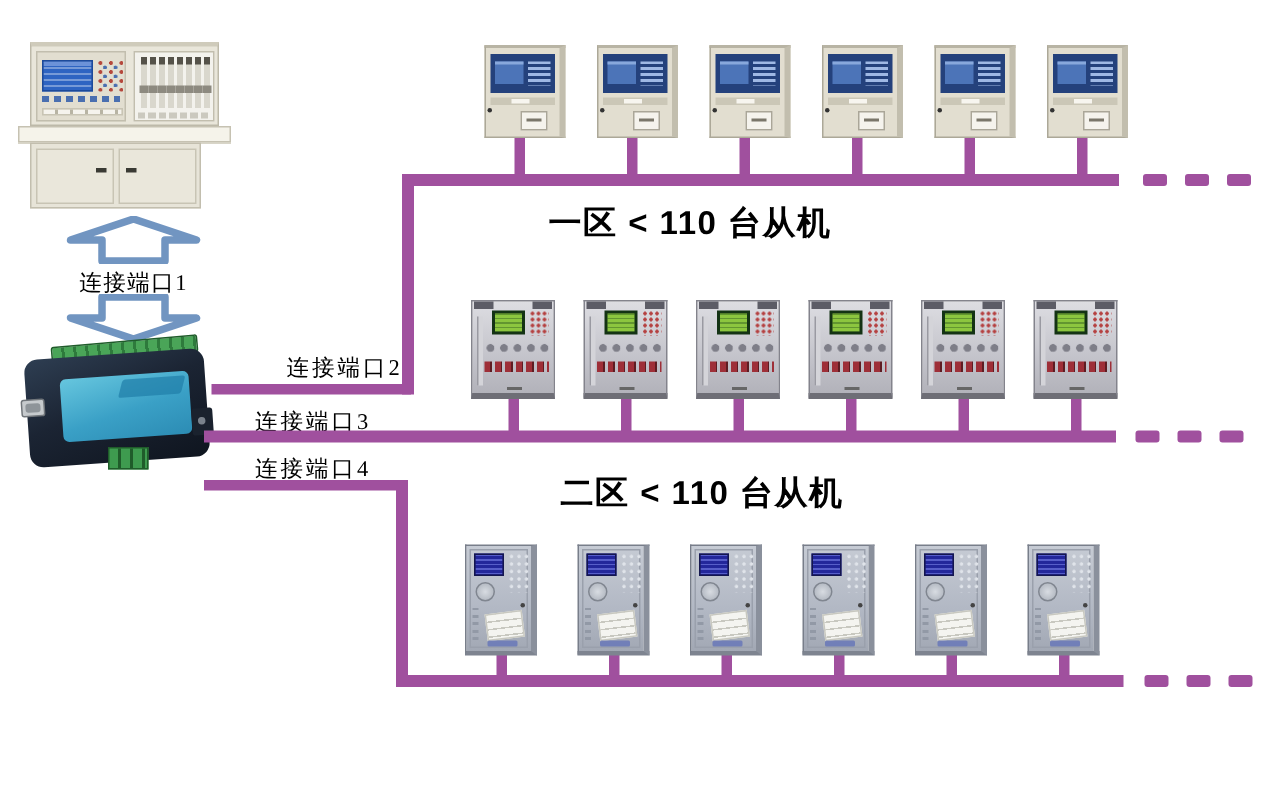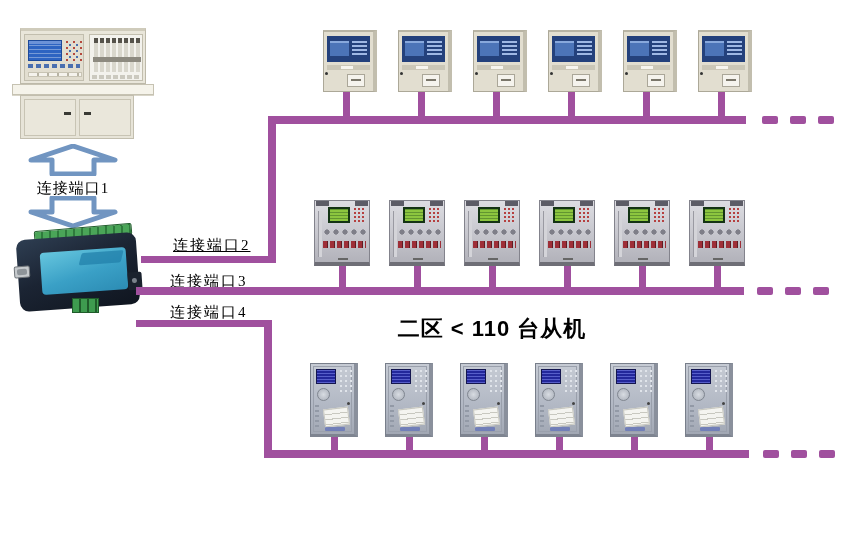--- a/index.html
+++ b/index.html
@@ -34,21 +34,21 @@
   .con-sw{top:3px;width:4px;height:34px;background:#D9D7CD;border-top:5px solid #55524A;}
   .con-sw::after{content:"";position:absolute;left:-1px;top:14px;width:6px;height:5px;background:#8D8A80;}
   .con-prbar{left:2px;top:40px;width:48px;height:4px;background:repeating-linear-gradient(90deg,#CBC9BF 0 5px,#F3F2ED 5px 7px);}
   .con-desk{left:0;top:58px;width:142px;height:11px;background:#F5F3EA;border:1px solid #C6C2B2;box-shadow:0 1px 0 #D8D5C8;}
   .con-base{left:8px;top:69px;width:114px;height:44px;background:#E7E4D8;border:1px solid #C2BEAE;}
   .con-door{top:3px;width:52px;height:37px;background:#EAE7DB;border:1px solid #C8C4B4;}
   .con-door.l{left:3px}.con-door.r{left:58px}
   .con-door::after{content:"";position:absolute;top:12px;width:7px;height:3px;background:#3A3A34;}
   .con-door.l::after{right:4px}.con-door.r::after{left:4px}
   
-  .linkgroup{position:absolute;left:28px;top:144px;width:90px;height:86px;}
+  .linkgroup{position:absolute;left:44px;top:144px;width:90px;height:86px;}
   .arrow-svg{position:absolute;left:0;width:90px;height:32px;}
   .arrow-svg.up{top:0}.arrow-svg.down{top:52px;transform:scaleY(-1);}
   .link-label{position:absolute;left:0;top:35px;width:90px;text-align:center;}
   
   .conv{position:absolute;left:14px;top:226px;width:132px;height:90px;}
   .conv *{position:absolute;box-sizing:border-box;}
   .conv-body{left:4px;top:10px;width:120px;height:72px;border-radius:9px;transform:rotate(-4deg);
              background:linear-gradient(160deg,#2E3E52 0%,#1B2433 45%,#0F151F 100%);}
   .conv-term-top{left:20px;top:1px;width:98px;height:12px;border-radius:2px;transform:rotate(-5deg);
              background:repeating-linear-gradient(90deg,#4AA558 0 6px,#2E7A3C 6px 8px);border:1px solid #1F5C2A;}
@@ -156,21 +156,21 @@
 
   <div class="conv">
     <div class="conv-term-top"></div>
     <div class="conv-body"></div>
     <div class="conv-face"></div>
     <div class="conv-db9"></div>
     <div class="conv-term-btm"></div>
     <div class="conv-tab"></div>
   </div>
 
-  <div class="port-label" style="left:173px;top:236px;text-decoration:underline;">连接端口2</div>
+  <div class="port-label" style="left:191px;top:236px;">连接端口2</div>
   <div class="port-label" style="left:170px;top:272px;">连接端口3</div>
   <div class="port-label" style="left:170px;top:303px;text-align:center;">连接端口4</div>
 
   <div class="hline" style="left:141px;top:256px;width:133px;height:7px;"></div>
   <div class="vline" style="left:268px;top:116px;width:8px;height:147px;"></div>
   <div class="hline" style="left:268px;top:116px;width:478px;height:8px;"></div>
   <div class="dashes" style="left:762px;top:116px;">
       <div class="dash"></div>
       <div class="dash"></div>
       <div class="dash"></div>
@@ -417,15 +417,16 @@
       <div class="d3-screen"></div>
       <div class="d3-keys"></div>
       <div class="d3-dial"></div>
       <div class="d3-leftcol"></div>
       <div class="d3-label"></div>
       <div class="d3-logo"></div>
       <div class="d3-key"></div>
     </div>
   </div>
 
-  <div class="zone-label" style="left:332px;top:314px;">二区 &lt; 110 台从机</div>
+  <div class="zone-label" style="left:300px;top:134px;">一区 &lt; 110 台从机</div>
+  <div class="zone-label" style="left:308px;top:314px;">二区 &lt; 110 台从机</div>
 
 </div>
 
 </body></html>

